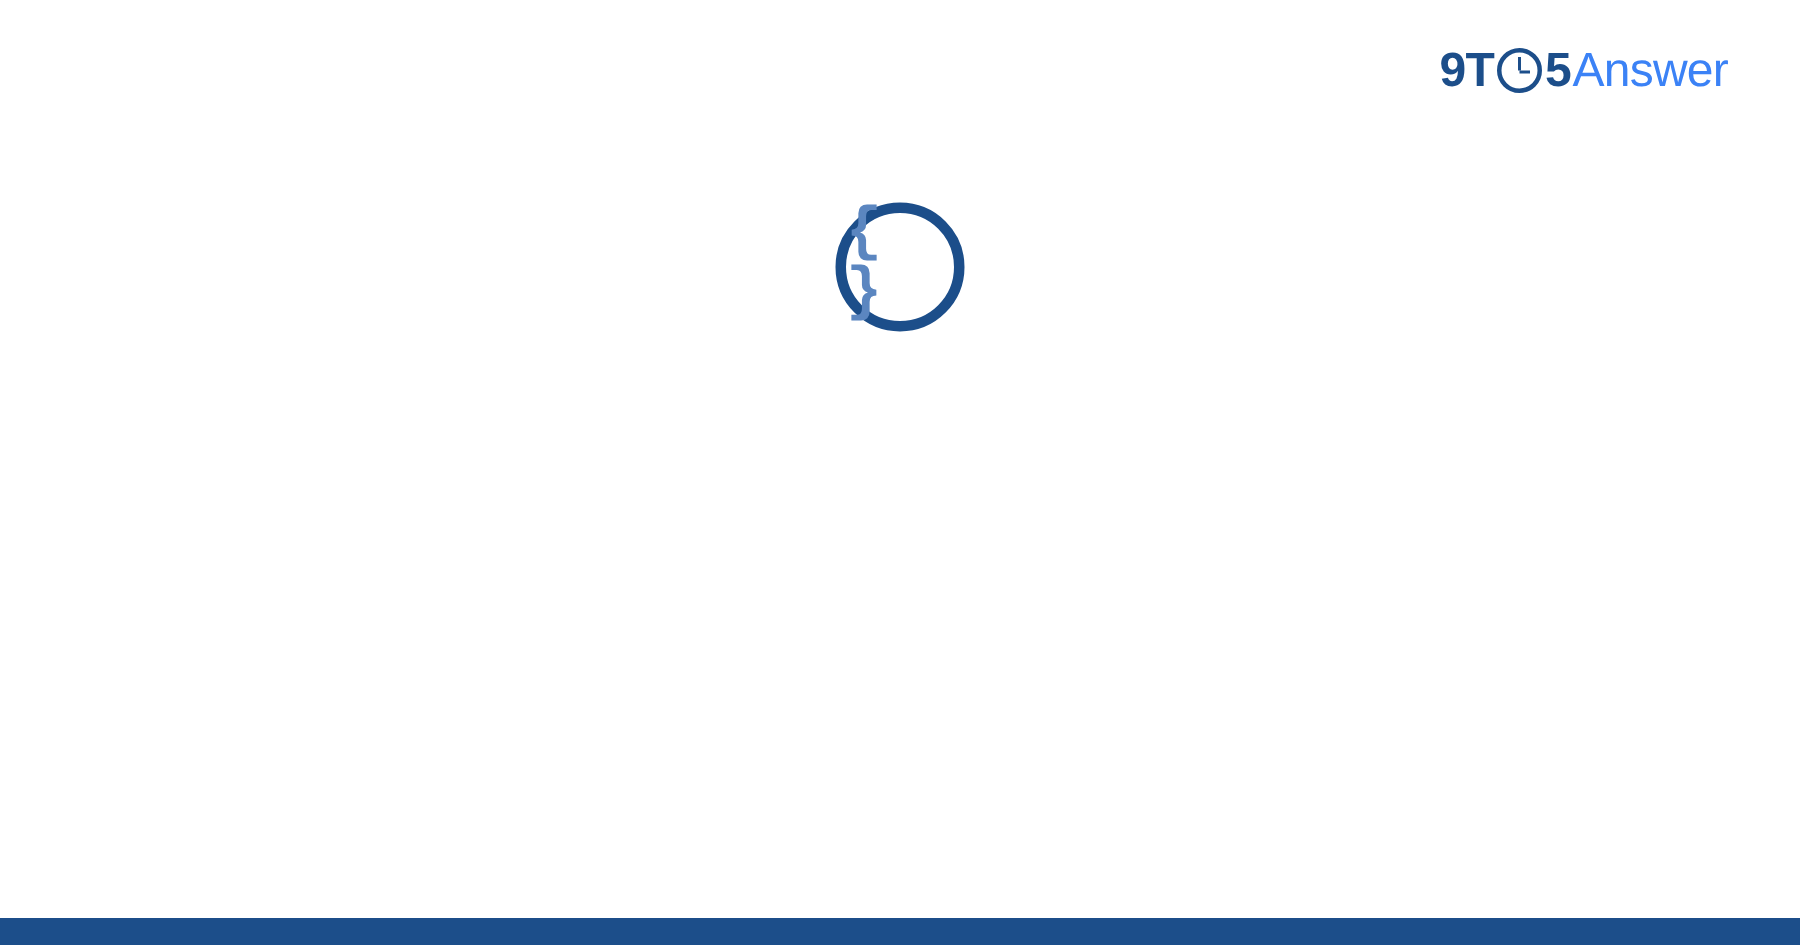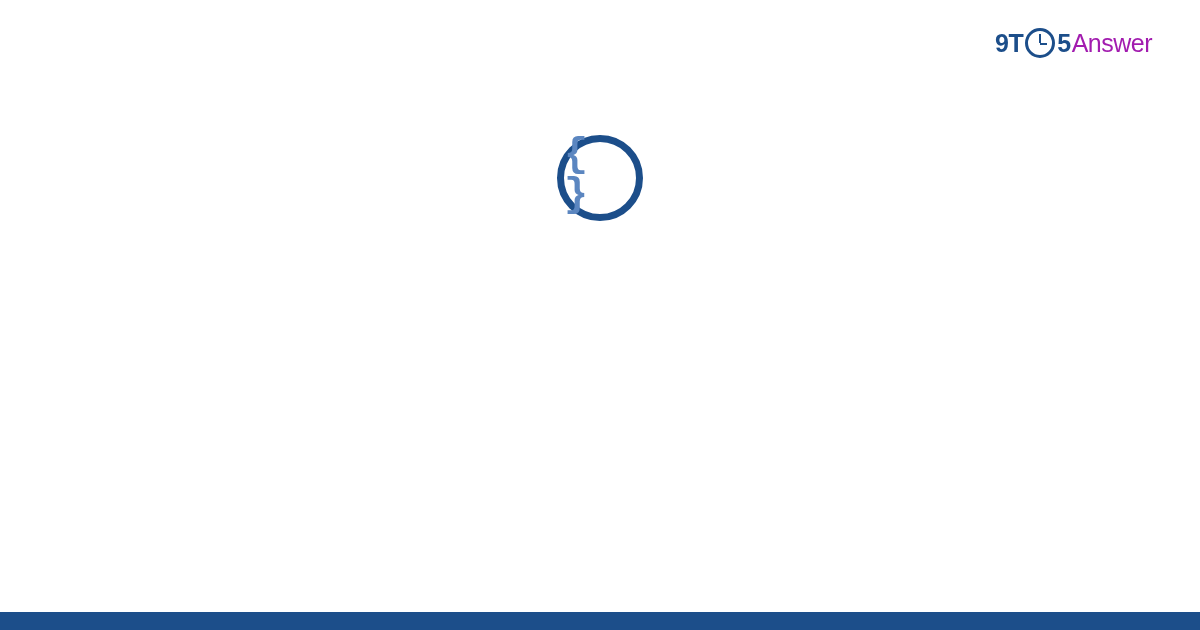--- a/index.html
+++ b/index.html
@@ -14,21 +14,21 @@
       font-family: Arial, Helvetica, sans-serif;
       position: relative;
       overflow: hidden;
     }
     .logo {
       position: absolute;
       top: 28px;
       right: 48px;
       display: flex;
       align-items: center;
-      font-size: 25px;
+      font-size: 32px;
       font-weight: 600;
       letter-spacing: -0.5px;
     }
     .logo-9t {
       color: #1c4e8a;
       font-weight: 700;
     }
     .logo-clock {
       display: inline-flex;
       align-items: center;
@@ -57,21 +57,21 @@
       height: 2px;
       background: #1c4e8a;
       top: 12px;
       left: 50%;
     }
     .logo-5 {
       color: #1c4e8a;
       font-weight: 700;
     }
     .logo-answer {
-      color: #a21caf;
+      color: #3b82f6;
       font-weight: 500;
       margin-left: 1px;
     }
     .center-content {
       position: absolute;
       top: 135px;
       left: 0;
       right: 0;
       display: flex;
       flex-direction: column;

